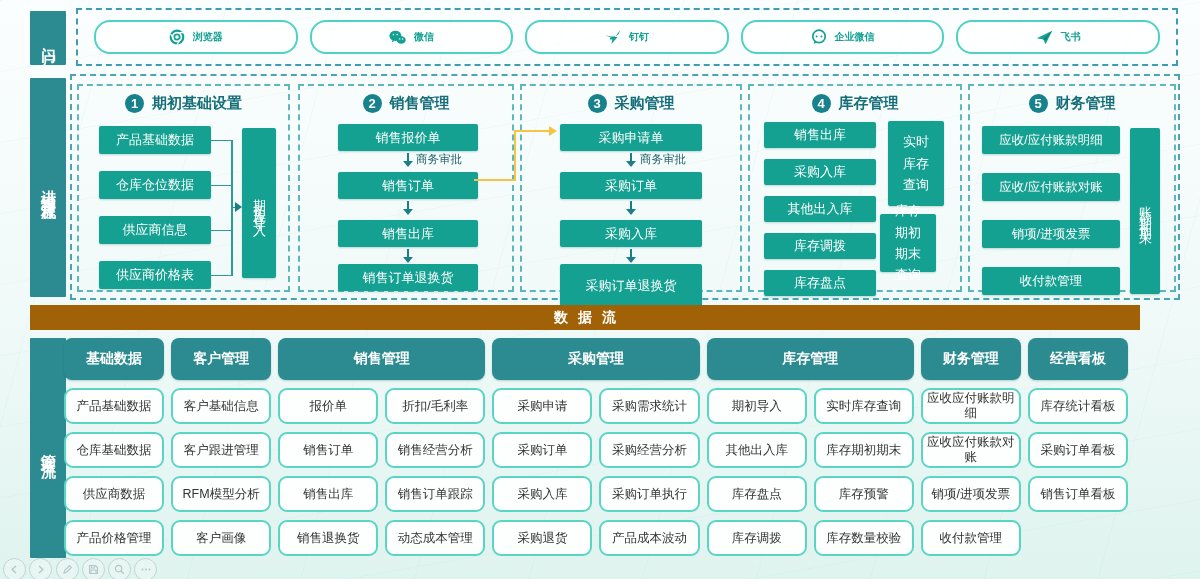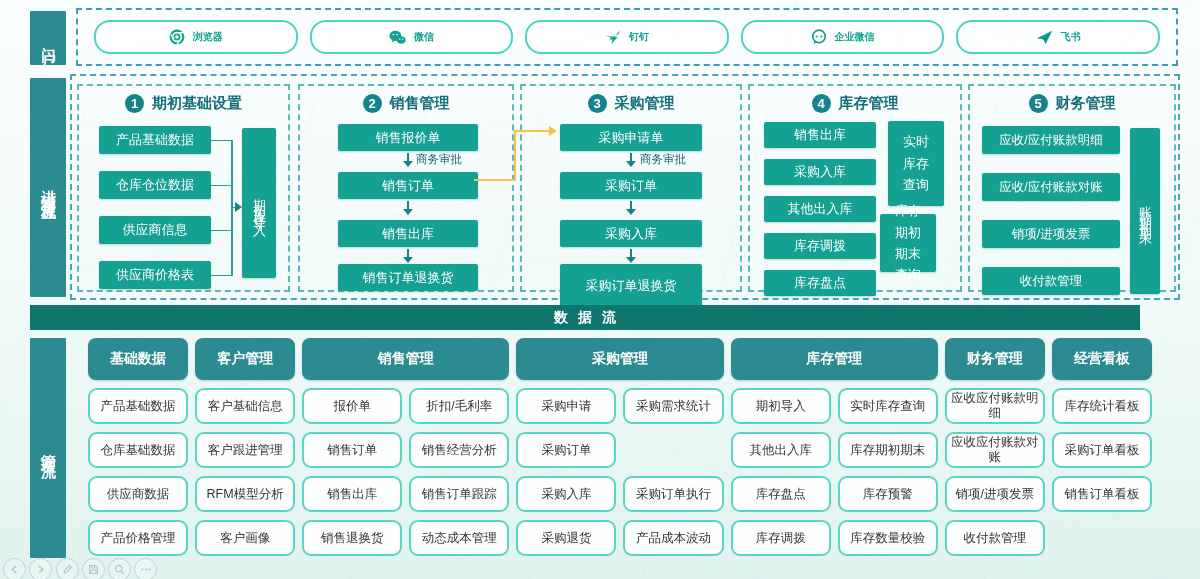--- a/index.html
+++ b/index.html
@@ -55,25 +55,25 @@
     border-bottom:5px solid transparent;border-left:7px solid #1a7f87}
   .farrow{position:absolute;display:flex;flex-direction:column;align-items:center;width:10px}
   .farrow i{width:2px;height:8px;background:#1a7f87}
   .farrow b{width:0;height:0;border-left:5px solid transparent;border-right:5px solid transparent;
     border-top:6px solid #1a7f87}
   .alabel{position:absolute;font-size:11.5px;color:#21626d}
   .yseg{position:absolute;background:#f6c445}
   .yhead{position:absolute;width:0;height:0;border-top:5px solid transparent;
     border-bottom:5px solid transparent;border-left:8px solid #f6c445}
   
-  .dfbar{position:absolute;left:30px;top:305px;width:1110px;height:25px;background:#0f766e;
+  .dfbar{position:absolute;left:30px;top:305px;width:1110px;height:25px;background:#a16207;
     color:#fff;font-weight:bold;font-size:14px;display:flex;align-items:center;
     justify-content:center;letter-spacing:10px;text-indent:10px}
   
-  .mgrid{position:absolute;left:88px;top:338px;width:1064px;display:grid;
+  .mgrid{position:absolute;left:64px;top:338px;width:1064px;display:grid;
     grid-template-columns:repeat(10,1fr);grid-template-rows:42px 36px 36px 36px 36px;
     gap:8px 7px}
   .mhead{background:#2b8b90;color:#fff;font-weight:bold;font-size:14px;border-radius:8px;
     display:flex;align-items:center;justify-content:center;box-shadow:0 1px 2px rgba(20,90,90,.25)}
   .mcard{background:#fdffff;border:2px solid #5ad5c5;border-radius:9px;box-sizing:border-box;
     color:#333;font-size:12.5px;line-height:1.2;display:flex;align-items:center;
     justify-content:center;text-align:center;padding:1px 3px}
   
   .ticon{position:absolute;top:558px;width:21px;height:21px;border:1.5px solid #a7b2ba;
     border-radius:50%;opacity:.5;background:rgba(255,255,255,.5);
@@ -278,20 +278,21 @@
   <div class="mcard" style="grid-area:2/4">折扣/毛利率</div>
   <div class="mcard" style="grid-area:3/4">销售经营分析</div>
   <div class="mcard" style="grid-area:4/4">销售订单跟踪</div>
   <div class="mcard" style="grid-area:5/4">动态成本管理</div>
 
   <div class="mcard" style="grid-area:2/5">采购申请</div>
   <div class="mcard" style="grid-area:3/5">采购订单</div>
   <div class="mcard" style="grid-area:4/5">采购入库</div>
   <div class="mcard" style="grid-area:5/5">采购退货</div>
   <div class="mcard" style="grid-area:2/6">采购需求统计</div>
+  <div class="mcard" style="grid-area:3/6">采购经营分析</div>
   <div class="mcard" style="grid-area:4/6">采购订单执行</div>
   <div class="mcard" style="grid-area:5/6">产品成本波动</div>
 
   <div class="mcard" style="grid-area:2/7">期初导入</div>
   <div class="mcard" style="grid-area:3/7">其他出入库</div>
   <div class="mcard" style="grid-area:4/7">库存盘点</div>
   <div class="mcard" style="grid-area:5/7">库存调拨</div>
   <div class="mcard" style="grid-area:2/8">实时库存查询</div>
   <div class="mcard" style="grid-area:3/8">库存期初期末</div>
   <div class="mcard" style="grid-area:4/8">库存预警</div>

